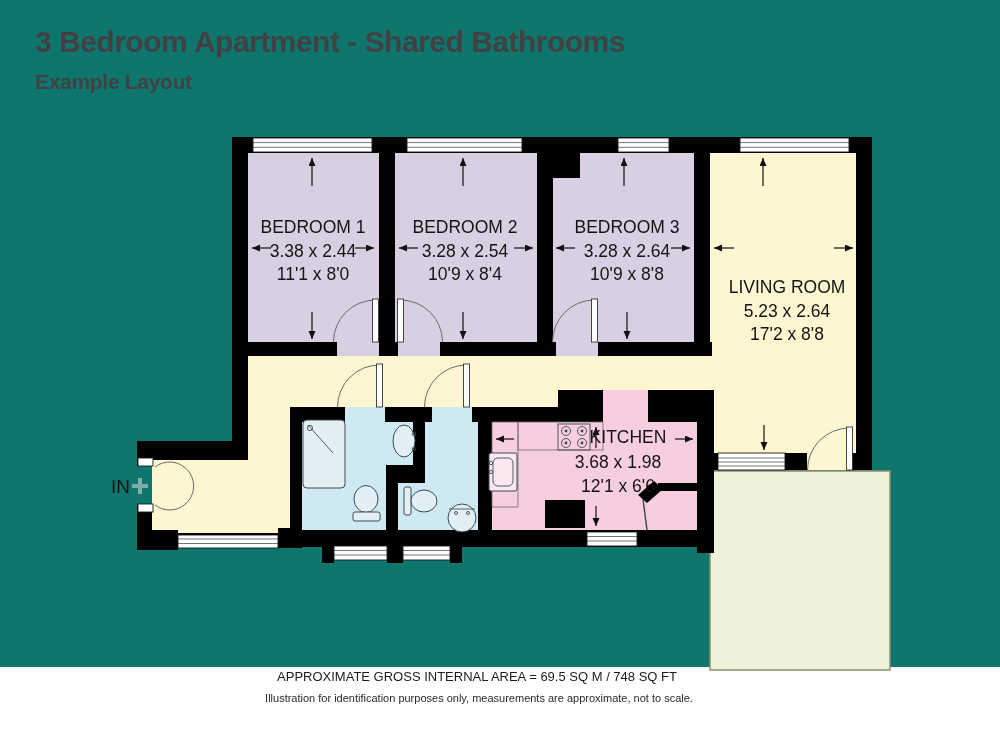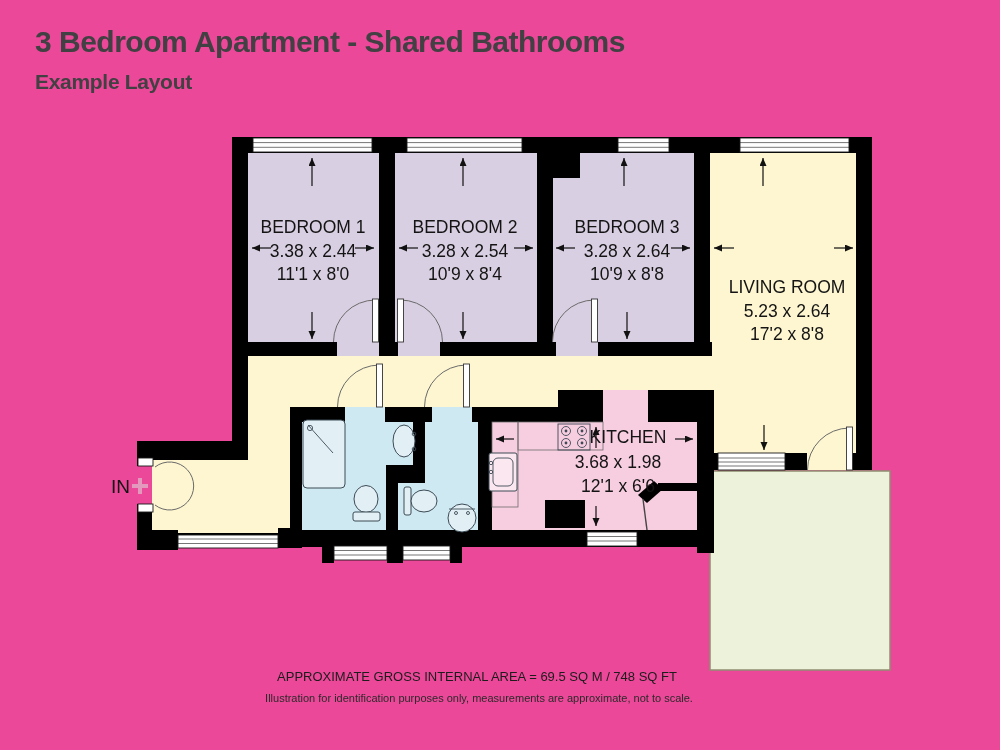--- a/index.html
+++ b/index.html
@@ -1,16 +1,16 @@
 <!DOCTYPE html>
 <html><head>
 <meta charset="utf-8">
 <style>
   html,body{margin:0;padding:0;background:#ffffff;width:1000px;height:750px;overflow:hidden;}
-  #stage{position:relative;width:1000px;height:750px;background:#ec4899;}
+  #stage{position:relative;width:1000px;height:667px;background:#0f766e;}
   svg{position:absolute;left:0;top:0;}
   text{font-family:"Liberation Sans", sans-serif;fill:#141414;}
   .hdr-title{font-size:30px;font-weight:bold;fill:#414042;letter-spacing:-0.5px;}
   .hdr-sub{font-size:21px;font-weight:bold;fill:#414042;letter-spacing:-0.3px;}
   .room-label{font-size:17.5px;text-anchor:middle;}
   .in-label{font-size:19px;text-anchor:end;}
   .footer-1{font-size:13px;text-anchor:middle;fill:#1c1c1c;}
   .footer-2{font-size:11px;text-anchor:middle;fill:#2a2a2a;}
   .win{fill:#ffffff;stroke:#1a1a1a;stroke-width:0.9;}
   .winline{stroke:#1a1a1a;stroke-width:0.6;}

